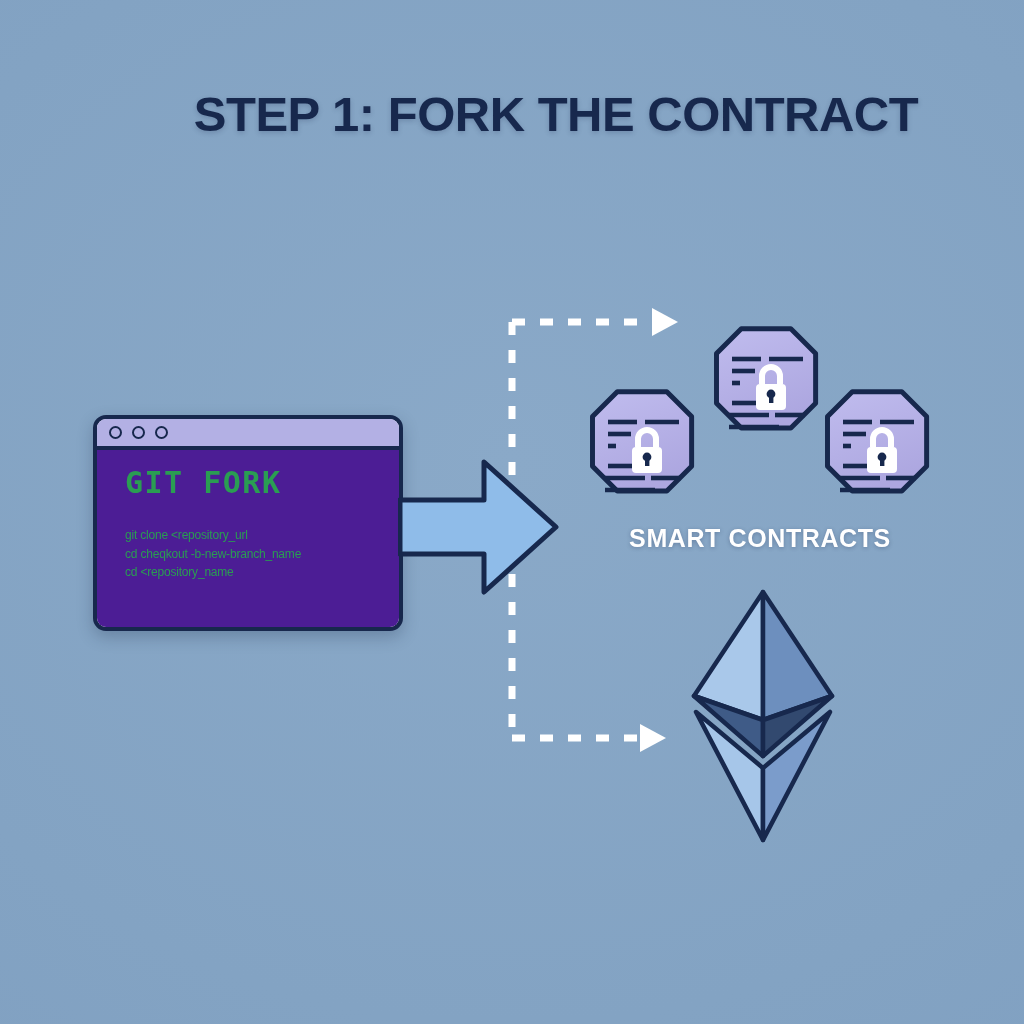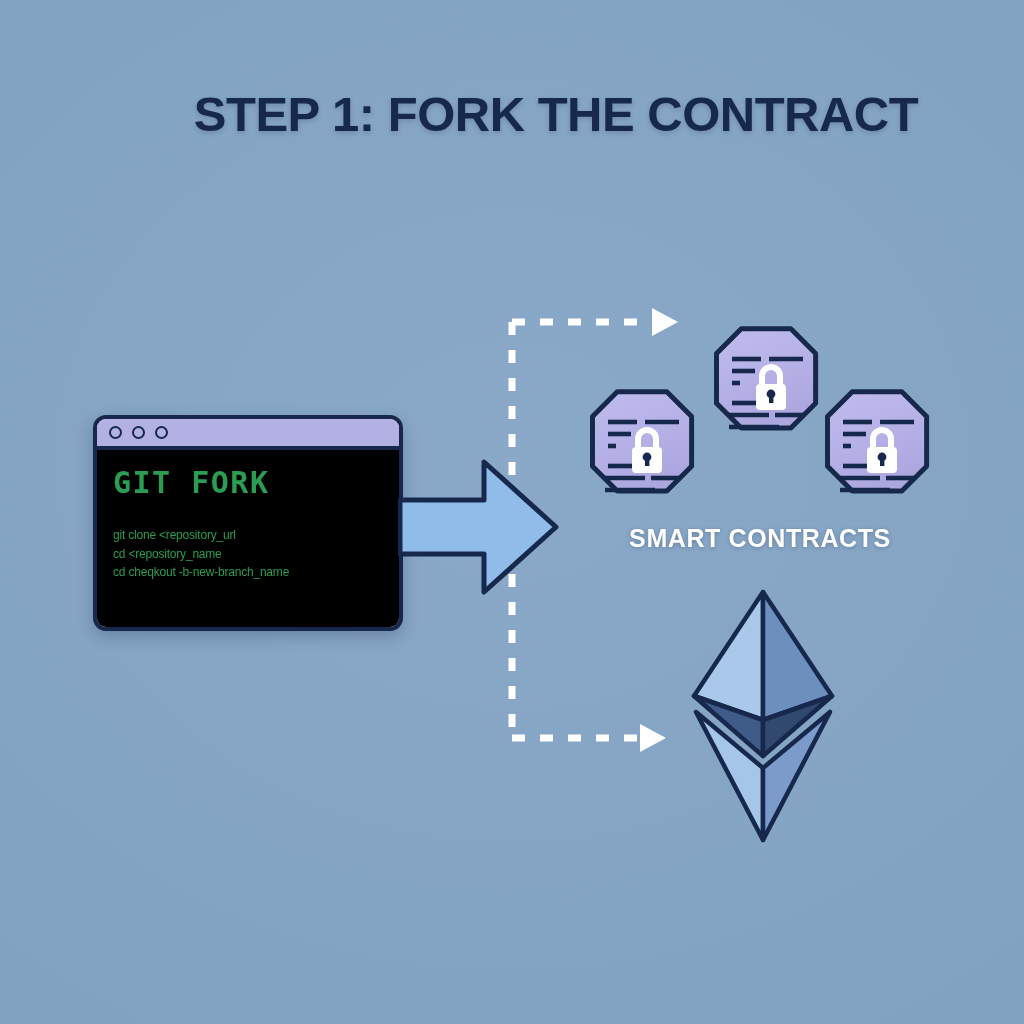--- a/index.html
+++ b/index.html
@@ -65,22 +65,22 @@
   }
   .dot {
     width: 13px;
     height: 13px;
     border-radius: 50%;
     border: 2.6px solid #17284d;
     background: #b3b0e4;
     box-sizing: border-box;
   }
   .term-body {
-    padding: 14px 16px 0 16px;
-    background: #000000;
+    padding: 14px 16px 0 28px;
+    background: #4c1d95;
     height: calc(100% - 31px);
     box-sizing: border-box;
   }
   .term-heading {
     font-family: "DejaVu Sans Mono", monospace;
     font-weight: bold;
     font-size: 30px;
     color: #2a9d52;
     letter-spacing: 1.5px;
     line-height: 1;
@@ -162,22 +162,22 @@
   <div class="terminal">
     <div class="term-bar">
       <span class="dot"></span>
       <span class="dot"></span>
       <span class="dot"></span>
     </div>
     <div class="term-body">
       <div class="term-heading">GIT FORK</div>
       <div class="term-lines">
         <div>git clone &lt;repository_url</div>
+        <div>cd cheqkout -b-new-branch_name</div>
         <div>cd &lt;repository_name</div>
-        <div>cd cheqkout -b-new-branch_name</div>
       </div>
     </div>
   </div>
 
   <svg class="big-arrow" viewBox="0 0 162 150" width="162" height="150">
     <polygon points="2,48 86,48 86,10 158,75 86,140 86,102 2,102" fill="#8fbce9" stroke="#17284d" stroke-width="5" stroke-linejoin="round"></polygon>
   </svg>
 
   <svg class="octagons" viewBox="0 0 370 230" width="370" height="230">
     <defs>

